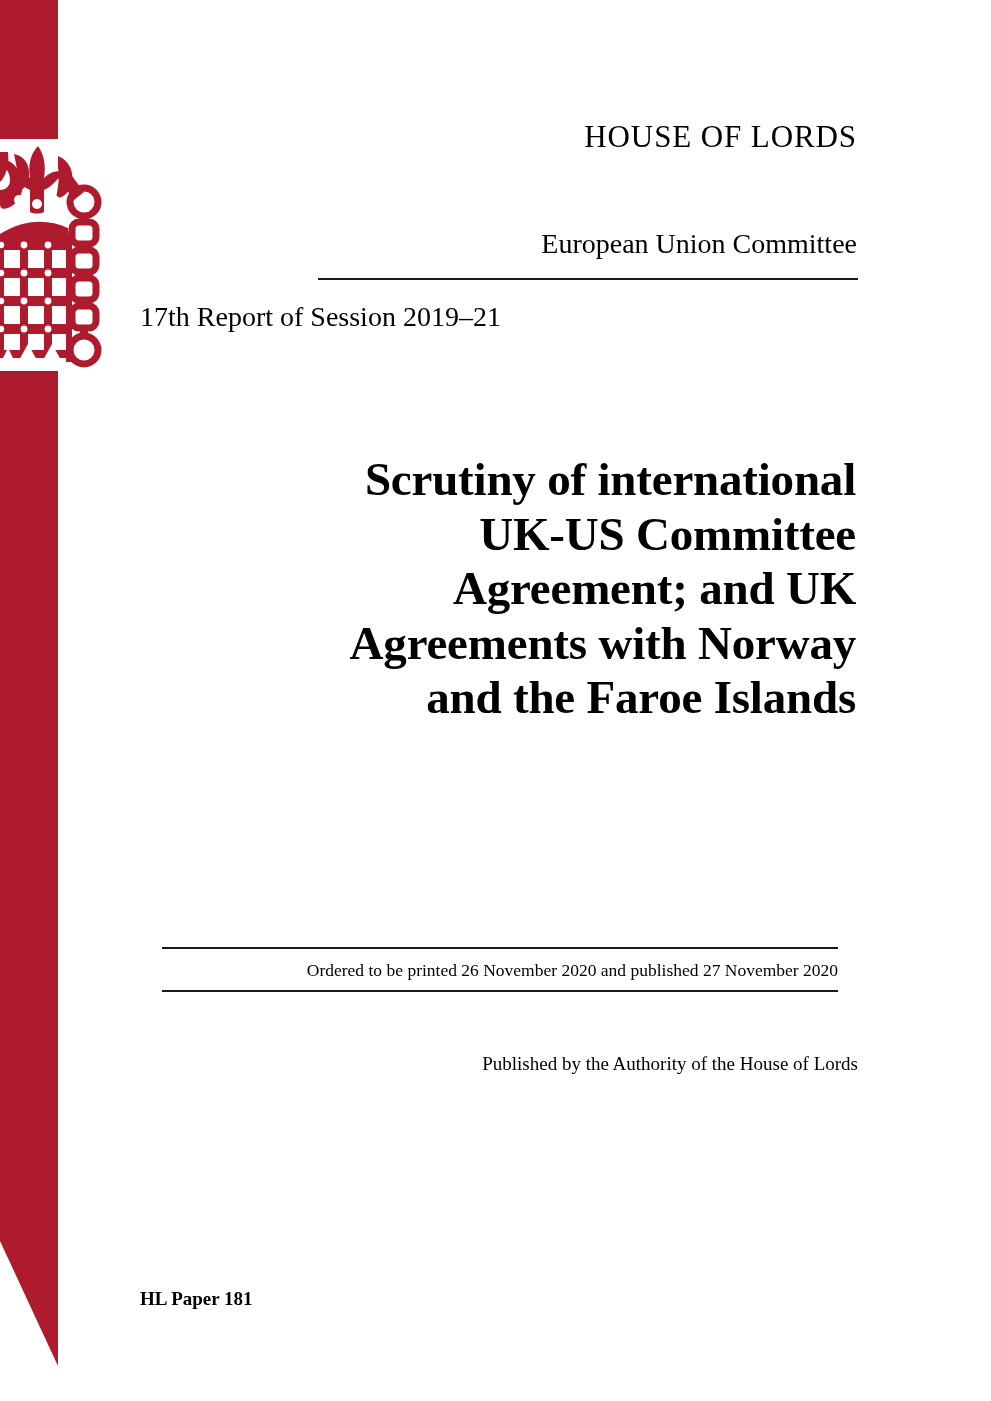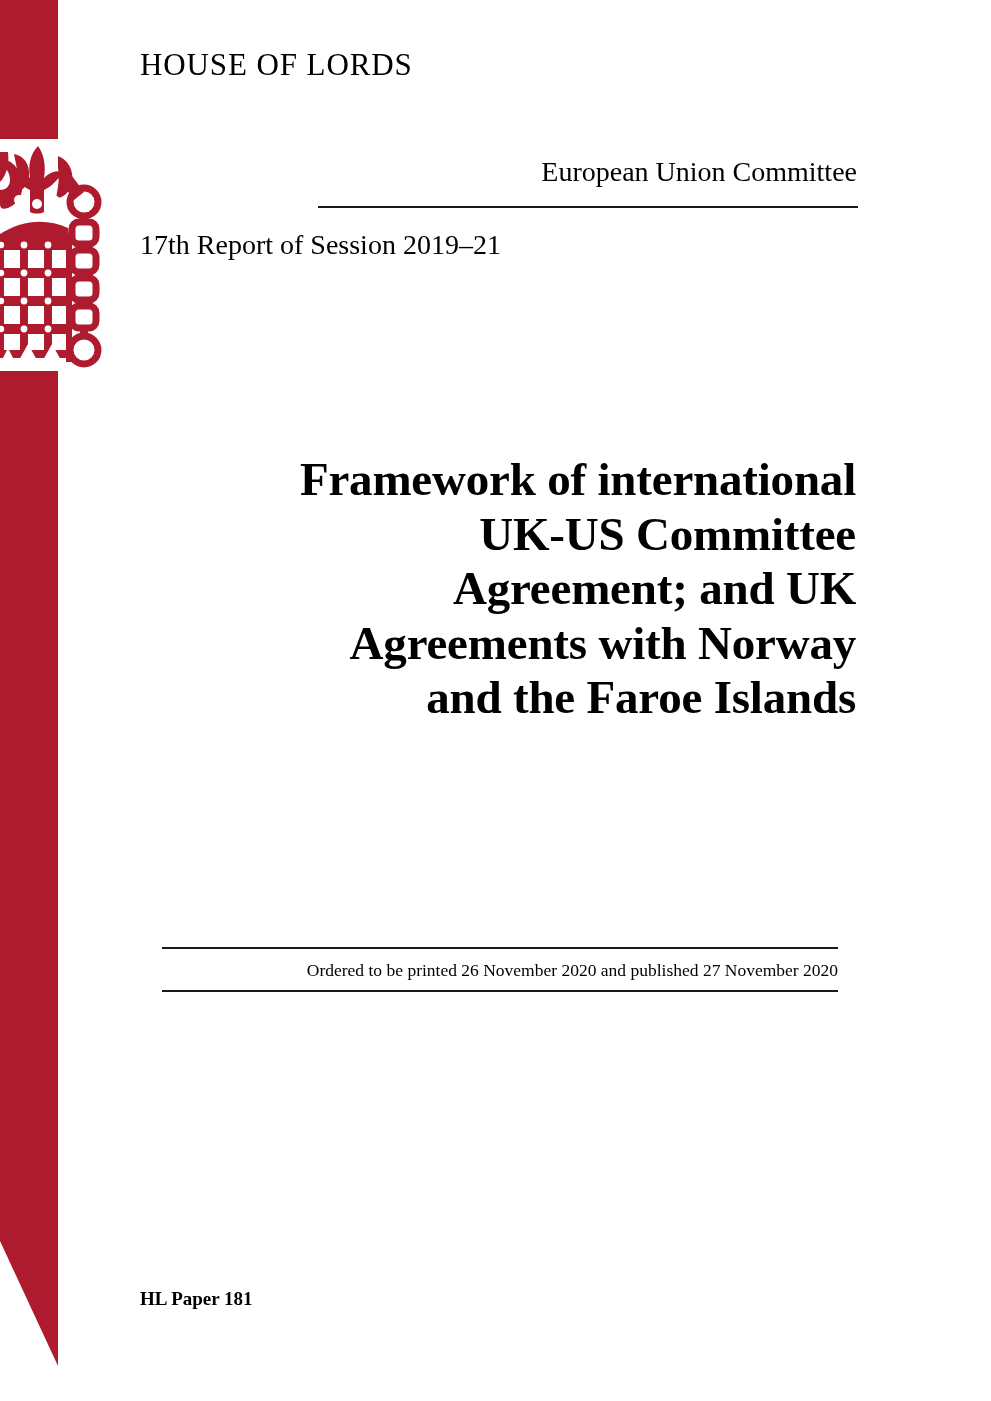--- a/index.html
+++ b/index.html
@@ -56,25 +56,25 @@
     height: 1401px;
   }
 
   .masthead {
     position: absolute;
     left: 0;
     top: 0;
     width: 718px;
   }
   .house-line {
-    text-align: left;
+    text-align: right;
     font-size: 31px;
     letter-spacing: 0.9px;
     line-height: 1.1;
-    margin-top: 48px;
+    margin-top: 120px;
     padding-right: 1px;
   }
   .committee-line {
     text-align: right;
     font-size: 28px;
     line-height: 1.1;
     margin-top: 75px;
     padding-right: 1px;
   }
   .rule-masthead {
@@ -257,30 +257,31 @@
       <div class="house-line">HOUSE OF LORDS</div>
 
       <div class="committee-line">European Union Committee</div>
 
       <div class="rule-masthead"></div>
 
       <div class="session-line">17th Report of Session 2019–21</div>
     </div>
 
     <div class="title-block">
-      <div class="title-line">Framework of international</div>
+      <div class="title-line">Scrutiny of international</div>
       <div class="title-line">UK-US Committee</div>
       <div class="title-line">Agreement; and UK</div>
       <div class="title-line">Agreements with Norway</div>
       <div class="title-line">and the Faroe Islands</div>
     </div>
 
     <div class="printed-block">
       <div class="rule-thick"></div>
       <div class="printed-line">Ordered to be printed 26 November 2020 and published 27 November 2020</div>
       <div class="rule-thick"></div>
     </div>
 
+    <div class="publisher-line">Published by the Authority of the House of Lords</div>
 
     <div class="paper-line">HL Paper 181</div>
 
   </div>
 </div>
 
 </body></html>

